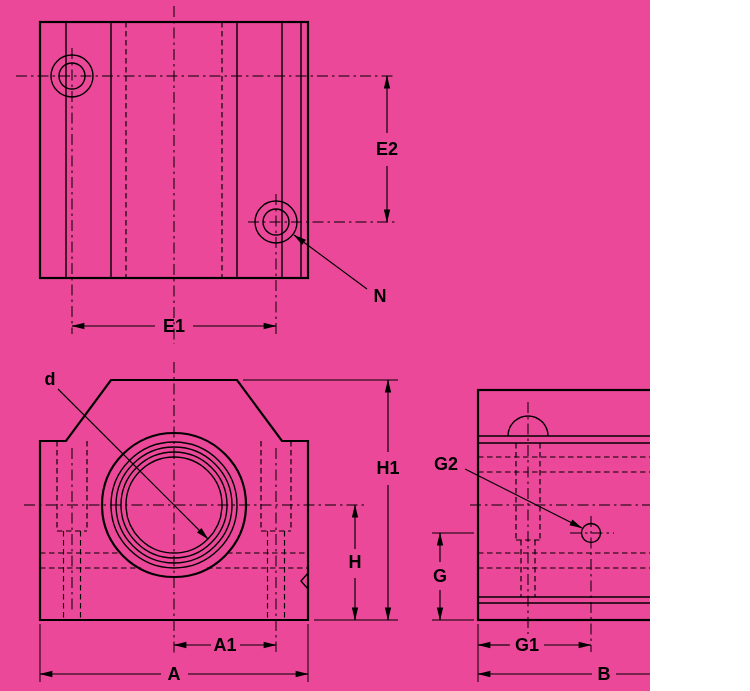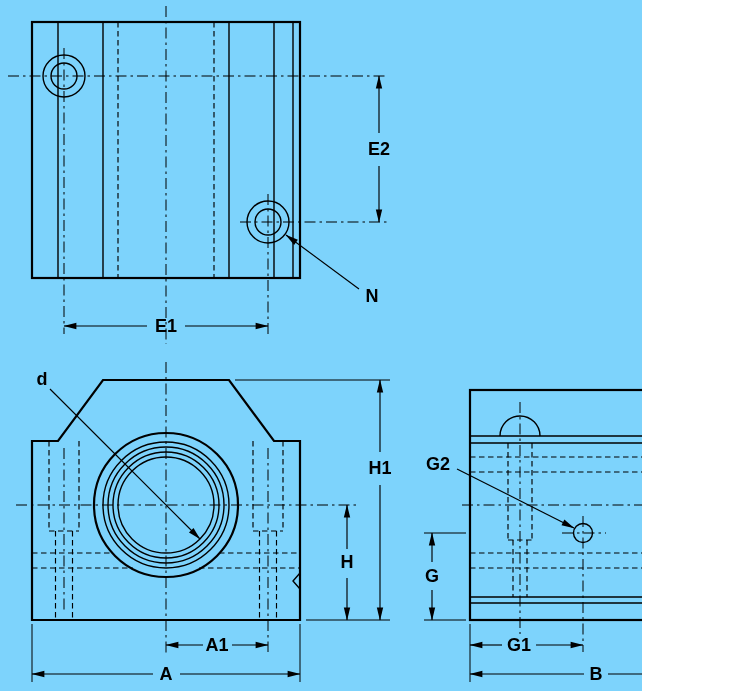--- a/index.html
+++ b/index.html
@@ -1,17 +1,17 @@
 <!DOCTYPE html>
 <html><head>
 <meta charset="utf-8">
 <style>
   html,body{margin:0;padding:0;background:#ffffff;}
-  .stage{position:relative;width:642px;height:691px;background:#7dd3fc;overflow:hidden;
-         font-family:"Liberation Sans",sans-serif;}
+  .stage{position:relative;width:642px;height:691px;background:#ec4899;overflow:hidden;
+         font-family:"Liberation Sans",sans-serif;padding-left:8px;}
   svg{display:block;}
   .outline{fill:none;stroke:#000;stroke-width:2.2;stroke-linejoin:miter;}
   .edge{fill:none;stroke:#000;stroke-width:1.4;}
   .hidden-l{fill:none;stroke:#000;stroke-width:1.15;stroke-dasharray:5.5 3.5;}
   .center-l{fill:none;stroke:#000;stroke-width:1;stroke-dasharray:11 4 2.5 4;}
   .dim{fill:none;stroke:#000;stroke-width:1.15;}
   .thin{fill:none;stroke:#000;stroke-width:1;}
   .lbl{font-family:"Liberation Sans",sans-serif;font-size:18px;font-weight:bold;
        fill:#000;text-anchor:middle;}
 </style>

